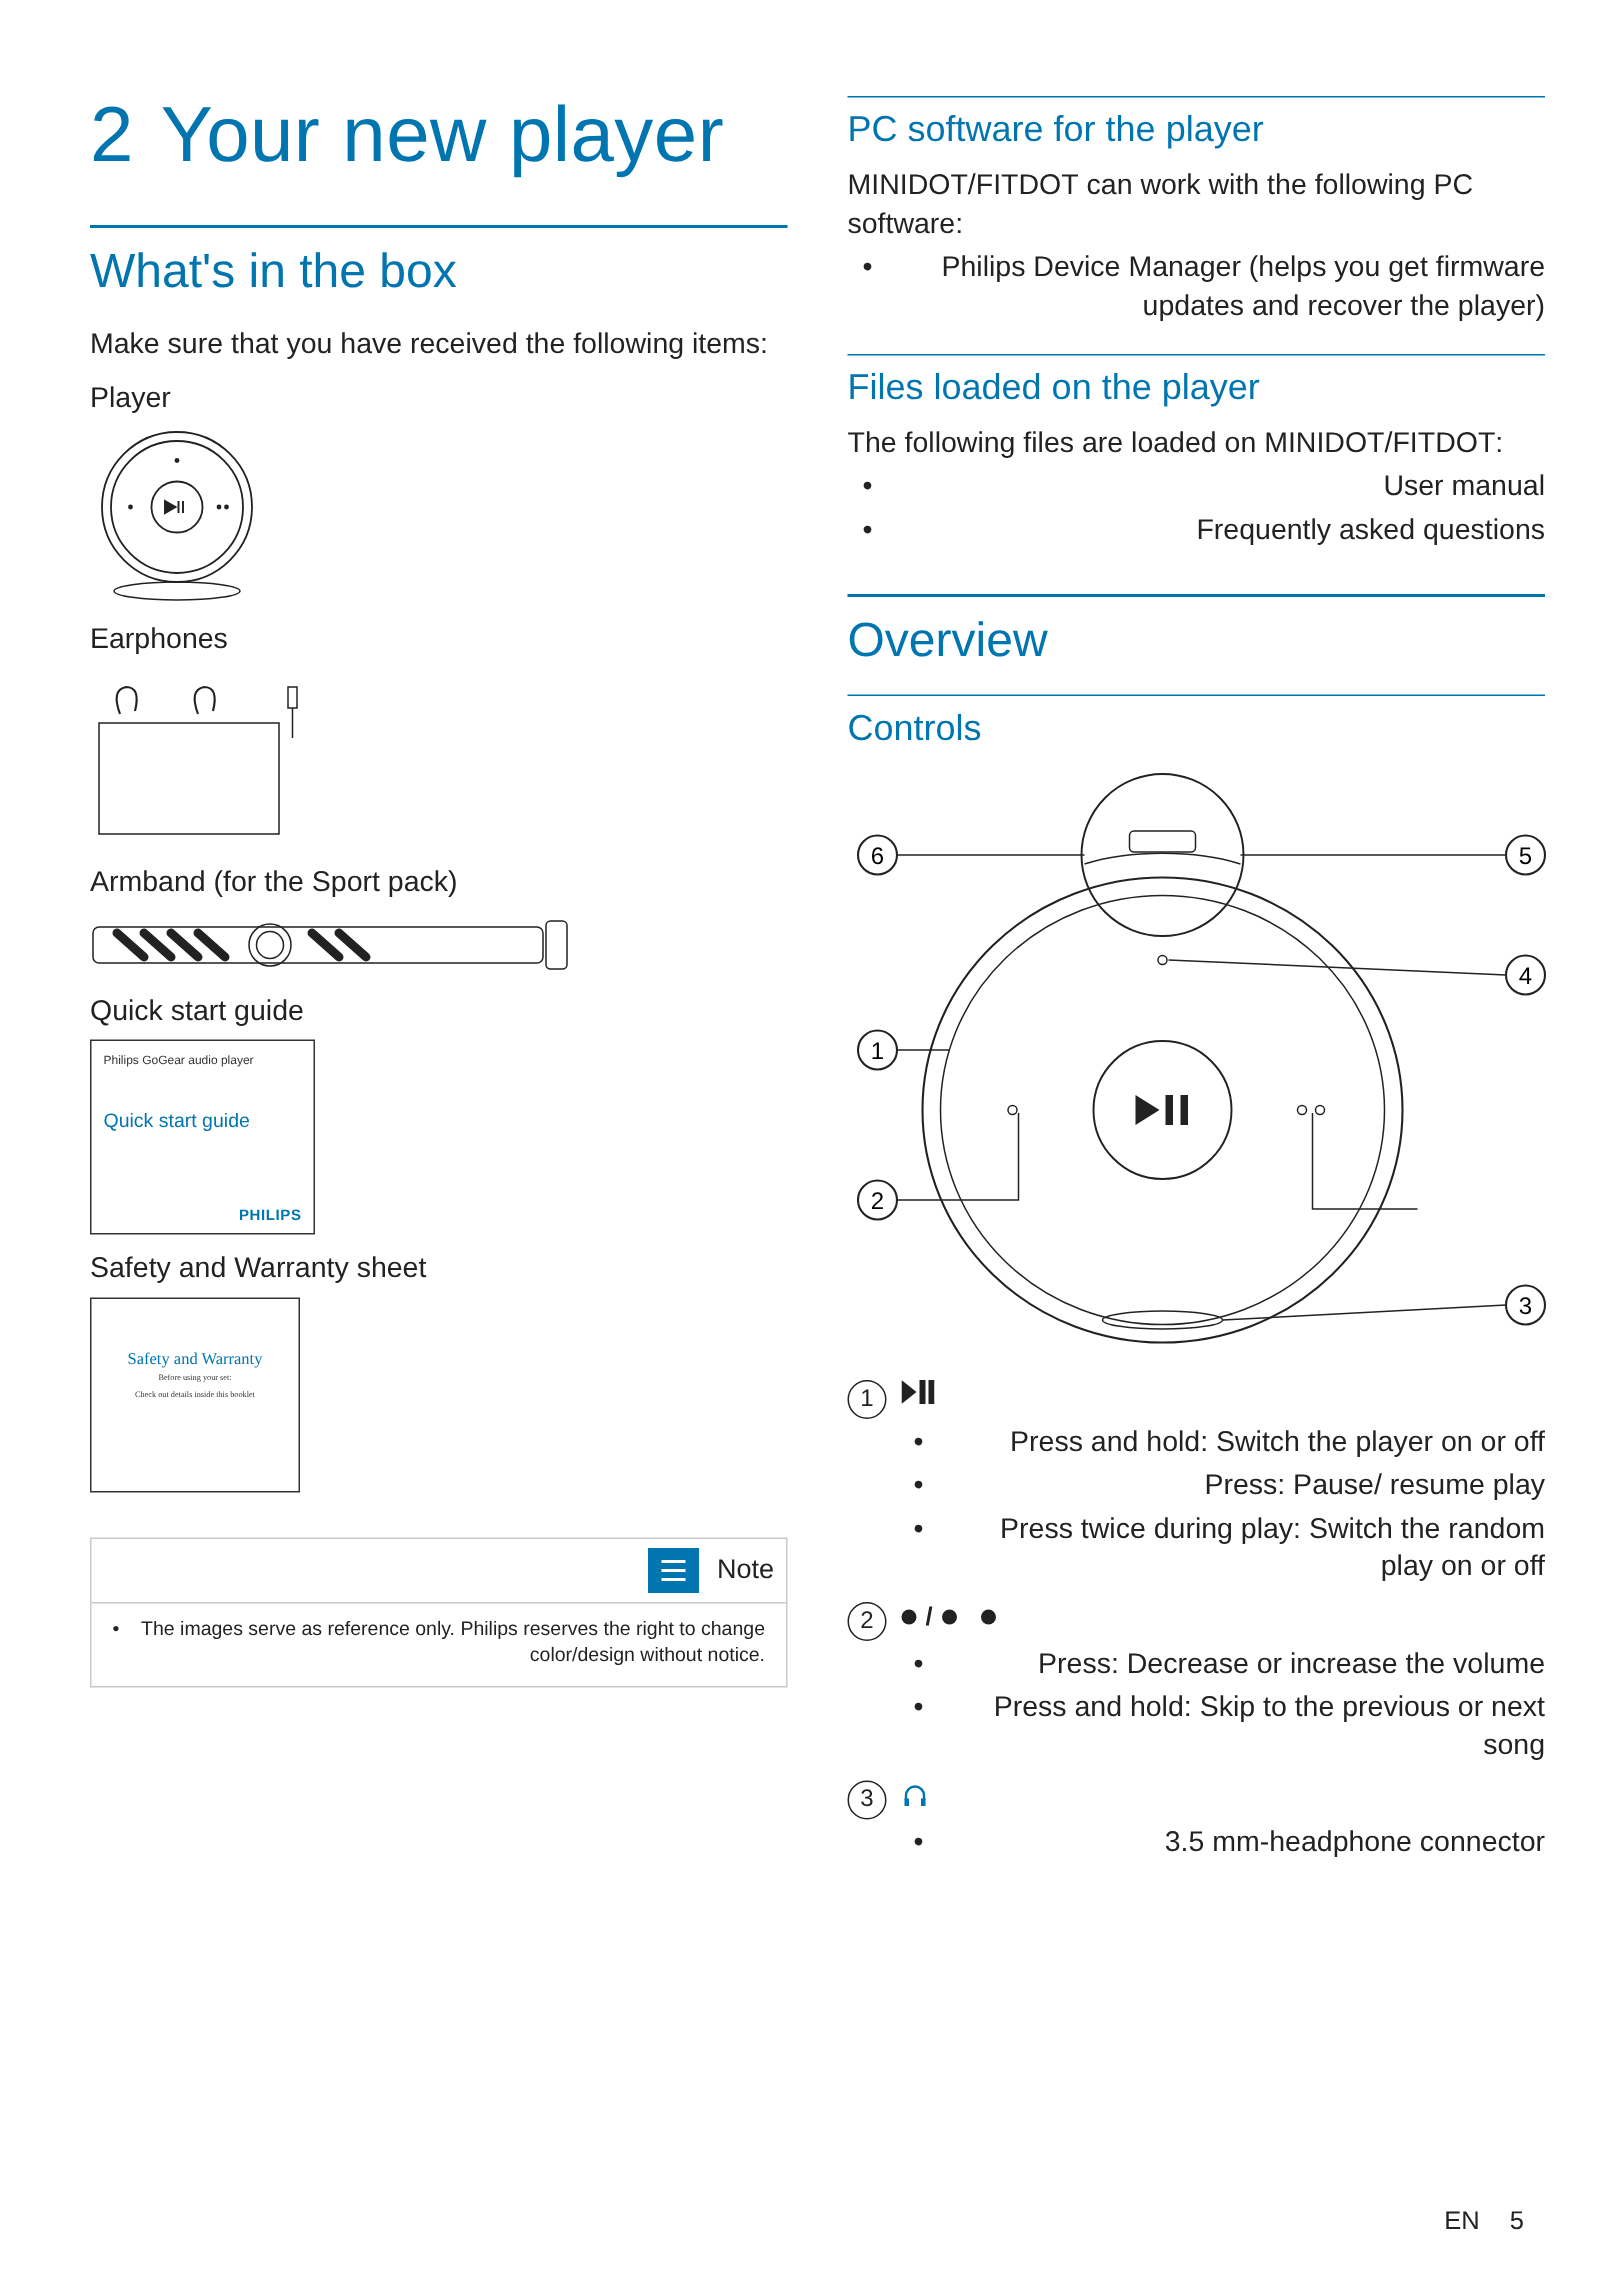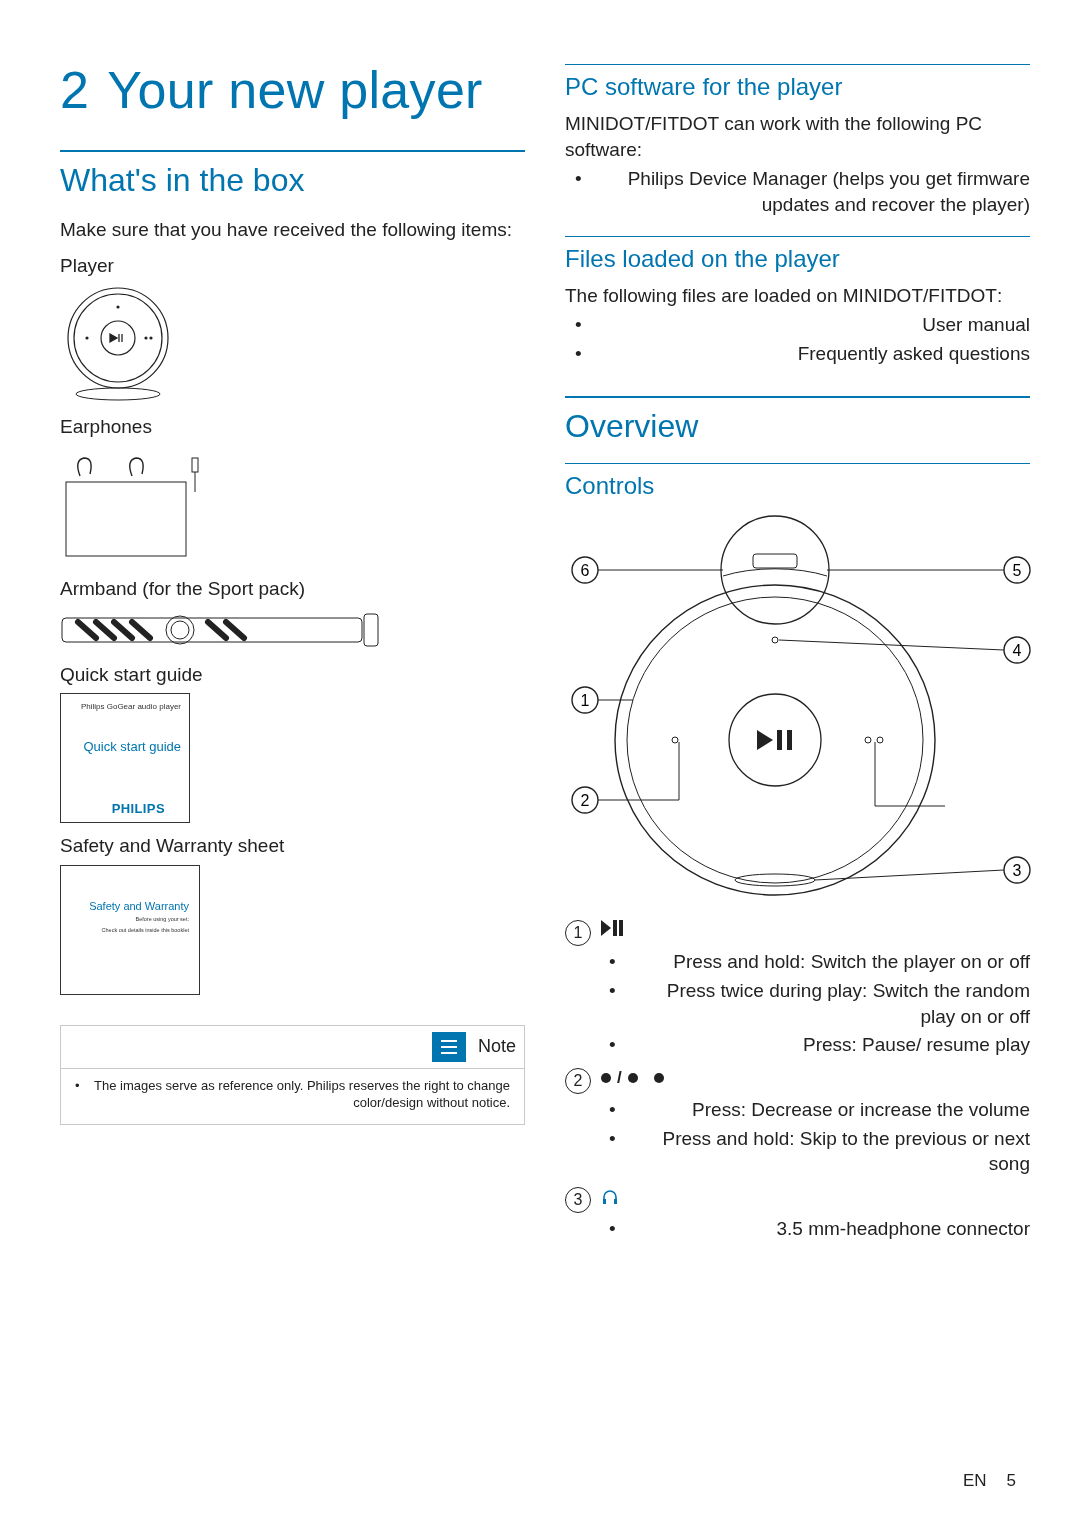--- a/index.html
+++ b/index.html
@@ -13,25 +13,25 @@
   h2 { color: #0075b0; font-size: 32px; font-weight: 300; margin: 2px 0 18px; }
   h3 { color: #0075b0; font-size: 24px; font-weight: 300; margin: 2px 0 10px; }
   p, li { font-size: 19px; line-height: 1.35; font-weight: 300; }
   ul.bul { list-style: none; padding-left: 28px; margin: 4px 0 8px; text-align: right; }
   ul.bul > li { position: relative; margin: 3px 0; }
   ul.bul > li::before { content: "•"; position: absolute; left: -18px; top: 0; }
   .item-label { margin: 10px 0 6px; }
   
   .illus { margin: 6px 0 10px; }
   .player-ico svg, .earphones-ico svg, .armband-ico svg, .diagram svg { display:block; }
-  .qs-box { width: 130px; height: 130px; border: 1px solid #333; padding: 8px; position: relative; text-align: right; }
+  .qs-box { width: 150px; height: 130px; border: 1px solid #333; padding: 8px; position: relative; }
   .qs-small { font-size: 8px; color: #333; }
   .qs-title { color: #0075b0; font-size: 13px; margin-top: 28px; }
-  .qs-logo { position:absolute; right:24px; bottom:6px; font-size:13px; letter-spacing:.4px; color:#0075b0; font-weight:600; font-family:Arial,sans-serif;}
-  .sw-box { width: 140px; height: 130px; border: 1px solid #333; padding: 14px 10px; position: relative; display:flex; flex-direction:column; align-items:flex-end; }
+  .qs-logo { position:absolute; right:8px; bottom:6px; font-size:10px; letter-spacing:.4px; color:#0075b0; font-weight:600; font-family:Arial,sans-serif;}
+  .sw-box { width: 140px; height: 130px; border: 1px solid #333; padding: 14px 10px; position: relative; display:flex; flex-direction:column; align-items:center;font-family:Liberation Serif, serif; }
   .sw-title { color: #0075b0; font-size: 11px; margin-top: 20px; }
   .sw-sub { font-size: 5.5px; color:#333; margin-top:4px; text-align:center; line-height:1.3; }
   
   .note { border: 1px solid #c9c9c9; margin-top: 30px; }
   .note-head { display:flex; align-items:center; gap:12px; padding:6px 8px; border-bottom:1px solid #c9c9c9;justify-content:flex-end; }
   .note-head .ic { width:34px; height:30px; background:#0075b0; display:flex; align-items:center; justify-content:center; }
   .note-head .ic span{ display:block; width:16px; height:2.2px; background:#fff; box-shadow:0 -6px 0 #fff, 0 6px 0 #fff; }
   .note-head .ttl{ font-size:18px; color:#222; font-weight:300;}
   .note-body { padding:8px 14px 12px 28px; }
   .note-body .nb { font-size:13px; line-height:1.35; position:relative;text-align:right;}
@@ -211,22 +211,22 @@
         <div class="csym">
           <svg width="22" height="16">
               <path d="M0 0 l10 8 -10 8 z" fill="#222"></path>
               <rect x="12" y="0" width="4" height="16" fill="#222"></rect>
               <rect x="18" y="0" width="4" height="16" fill="#222"></rect>
             </svg>
         </div>
       </div>
       <ul class="bul">
         <li>Press and hold: Switch the player on or off</li>
+        <li>Press: Pause/ resume play</li>
         <li>Press twice during play: Switch the random play on or off</li>
-        <li>Press: Pause/ resume play</li>
       </ul>
     </div>
 
     <div class="ctrl-block">
       <div class="ctrl-row">
         <div class="cnum">2</div>
         <div class="csym">
           <span class="dot"></span><span> / </span><span class="dot"></span>&nbsp;<span class="dot"></span>
         </div>
       </div>

